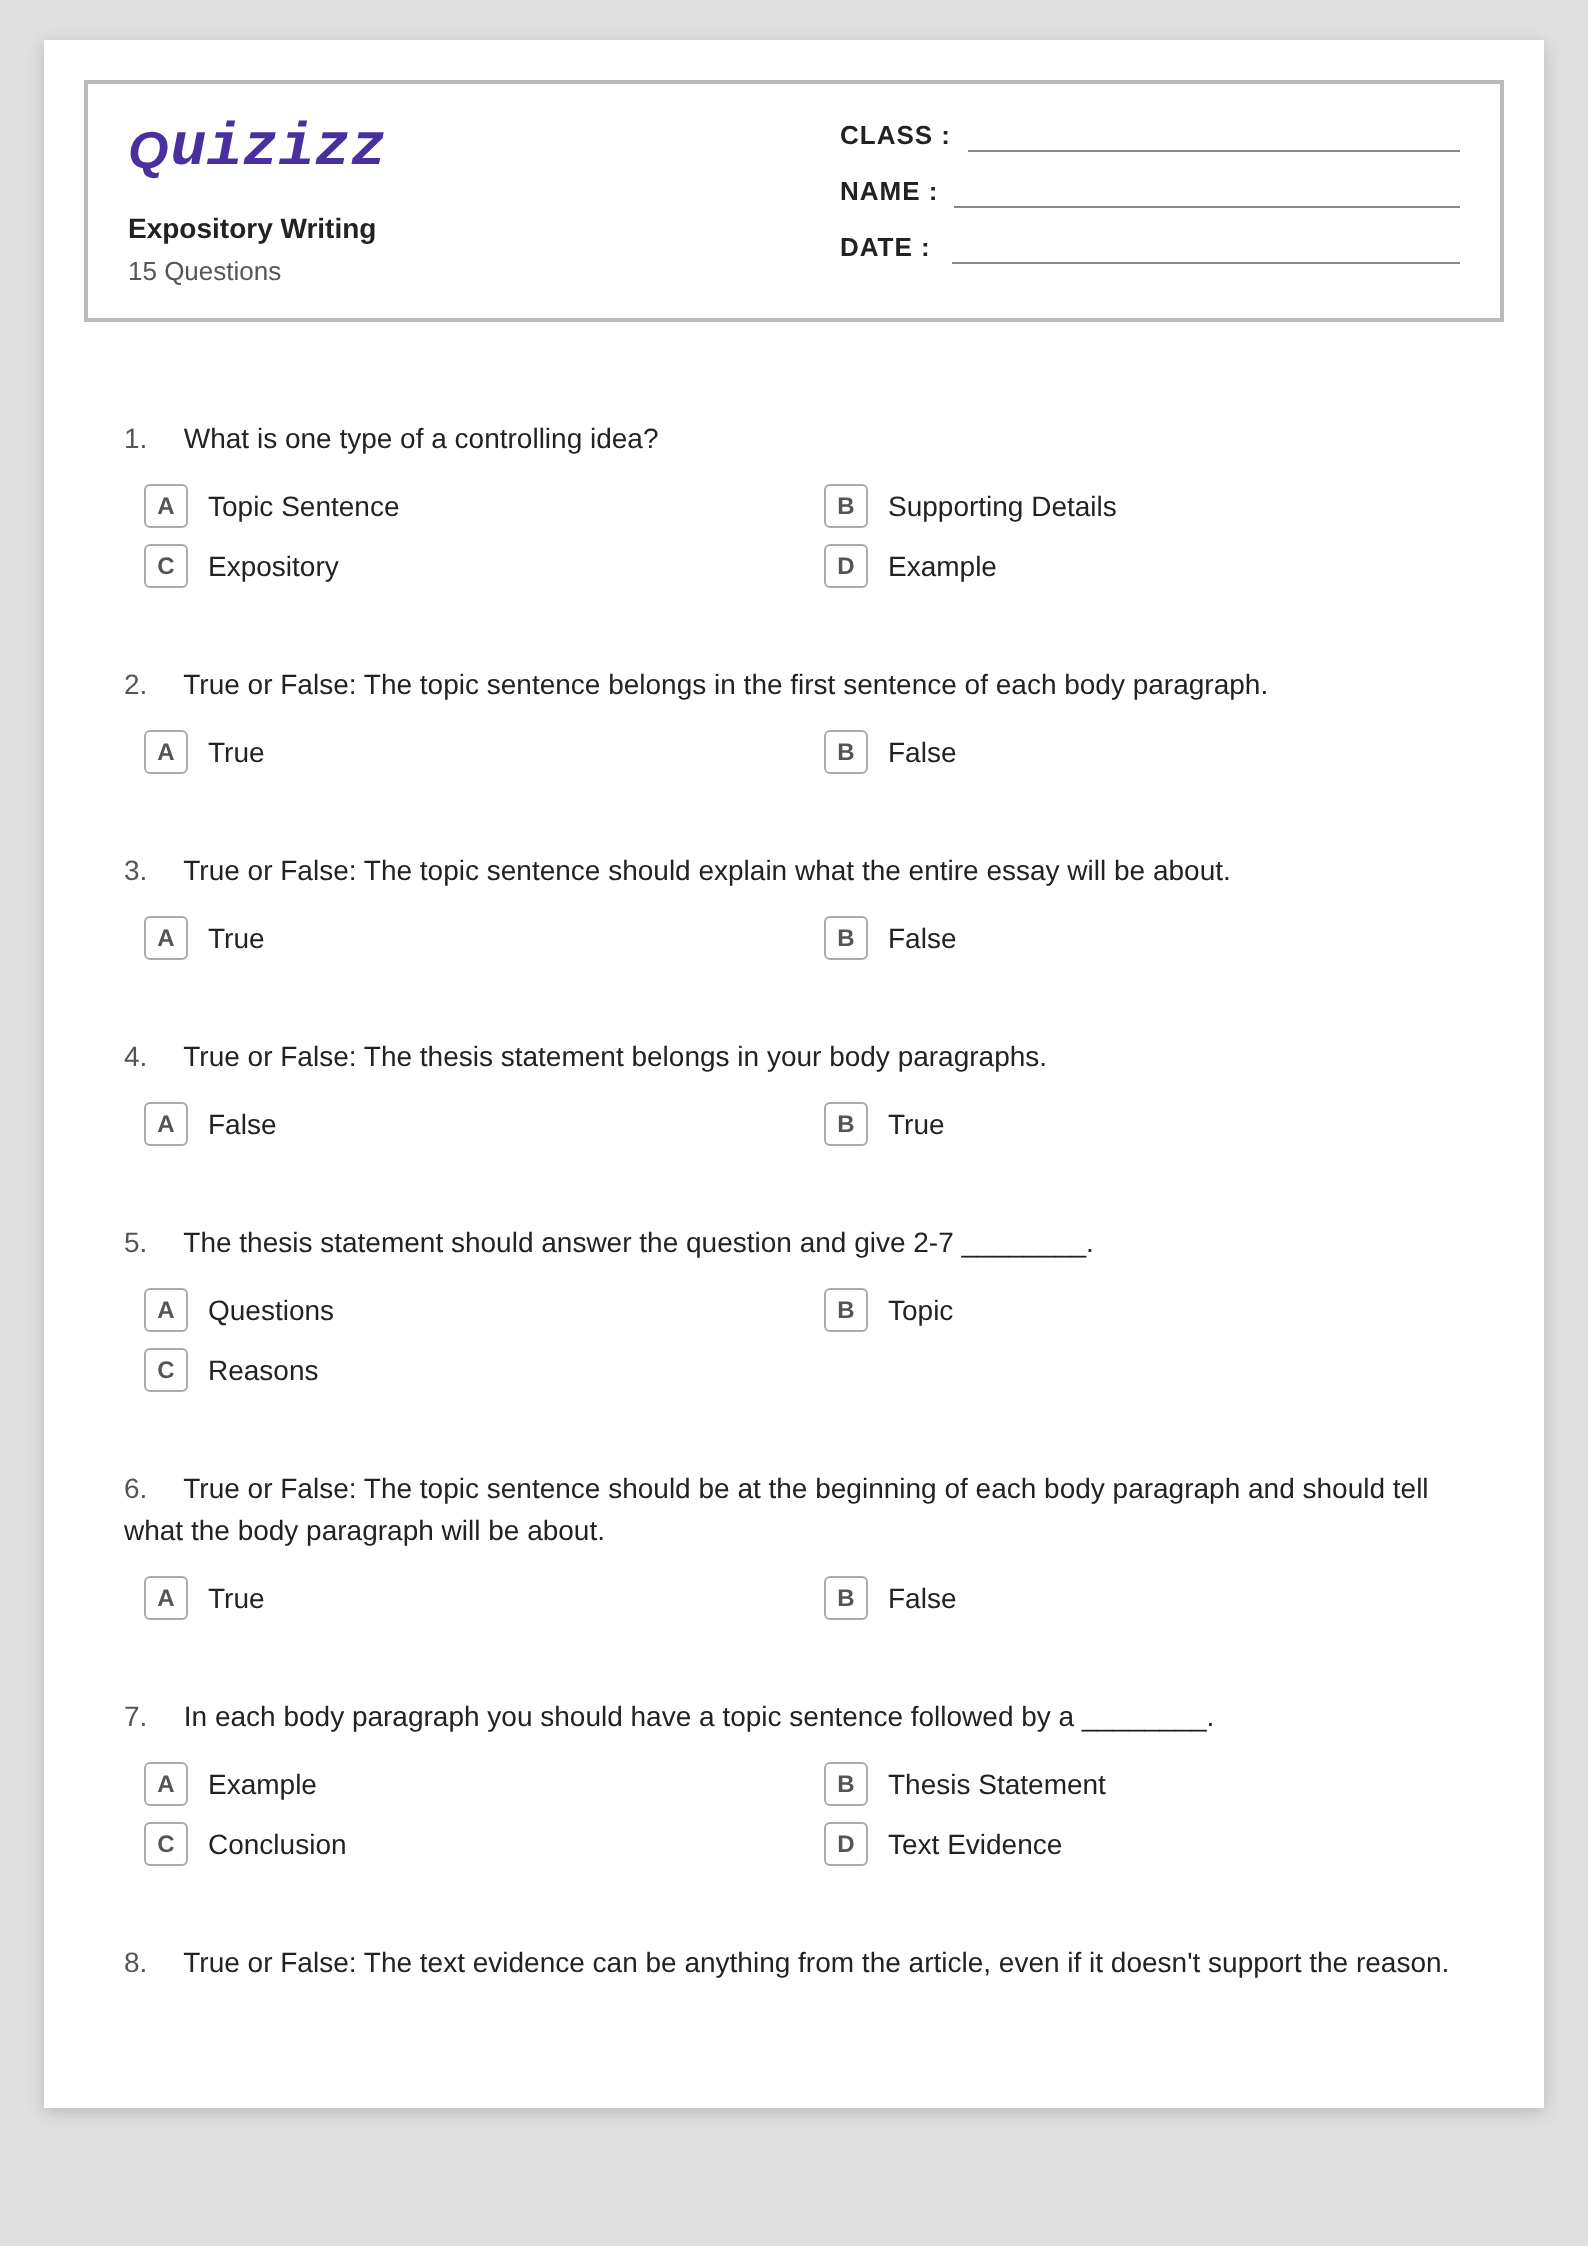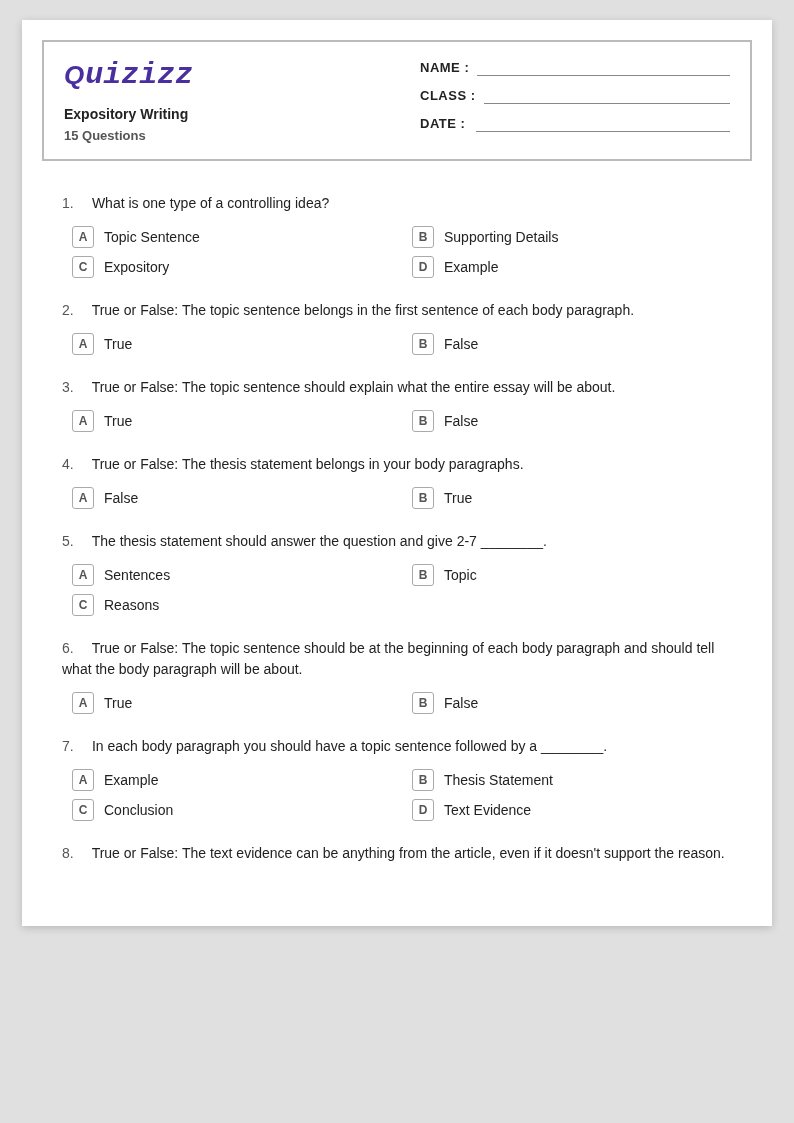--- a/index.html
+++ b/index.html
@@ -51,21 +51,20 @@
     }
     .subtitle {
       font-size: 14px;
       font-weight: bold;
       color: #222;
       margin-bottom: 6px;
     }
     .questions-count {
       font-size: 13px;
       color: #555;
-      font-weight: bold;
     }
     .header-right {
       display: flex;
       flex-direction: column;
       gap: 10px;
       min-width: 310px;
     }
     .field-row {
       display: flex;
       align-items: center;
@@ -81,21 +80,21 @@
     .field-line {
       flex: 1;
       border-bottom: 1.5px solid #888;
       height: 18px;
     }
     
     .content {
       padding: 10px 40px 10px 40px;
     }
     .question-block {
-      margin-top: 22px;
+      margin-top: 38px;
     }
     .question-text {
       font-size: 14px;
       color: #222;
       margin-bottom: 12px;
       line-height: 1.5;
     }
     .question-number {
       display: inline-block;
       min-width: 22px;
@@ -140,25 +139,25 @@
     <div class="header-left">
       <div class="logo">
         <span class="logo-q">Q</span>
         <span class="logo-rest">uizizz</span>
       </div>
       <div class="subtitle">Expository Writing</div>
       <div class="questions-count">15 Questions</div>
     </div>
     <div class="header-right">
       <div class="field-row">
+        <span class="field-label">CLASS :</span>
+        <div class="field-line"></div>
+      </div>
+      <div class="field-row">
         <span class="field-label">NAME :</span>
-        <div class="field-line"></div>
-      </div>
-      <div class="field-row">
-        <span class="field-label">CLASS :</span>
         <div class="field-line"></div>
       </div>
       <div class="field-row">
         <span class="field-label">DATE :</span>
         <div class="field-line"></div>
       </div>
     </div>
   </div>
 
   <div class="content">
@@ -240,21 +239,21 @@
     </div>
 
     <div class="question-block">
       <div class="question-text">
         <span class="question-number">5.</span>
         <span>The thesis statement should answer the question and give 2-7 ________.</span>
       </div>
       <div class="options-grid">
         <div class="option">
           <span class="option-letter">A</span>
-          <span>Sentences</span>
+          <span>Questions</span>
         </div>
         <div class="option">
           <span class="option-letter">B</span>
           <span>Topic</span>
         </div>
         <div class="option">
           <span class="option-letter">C</span>
           <span>Reasons</span>
         </div>
       </div>

